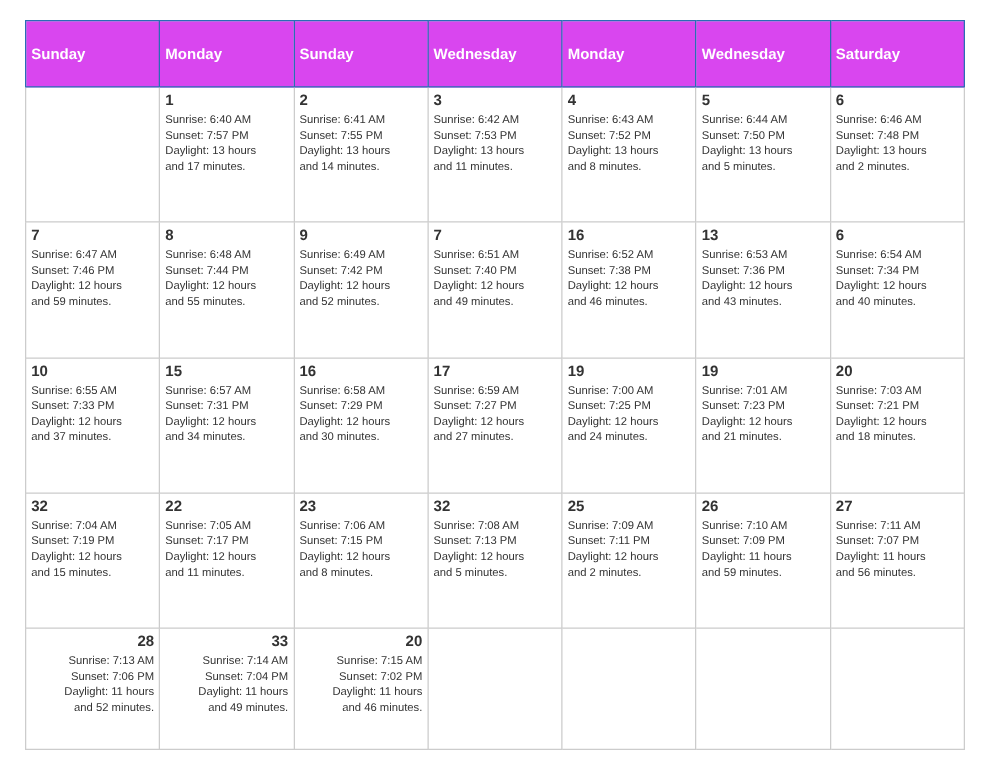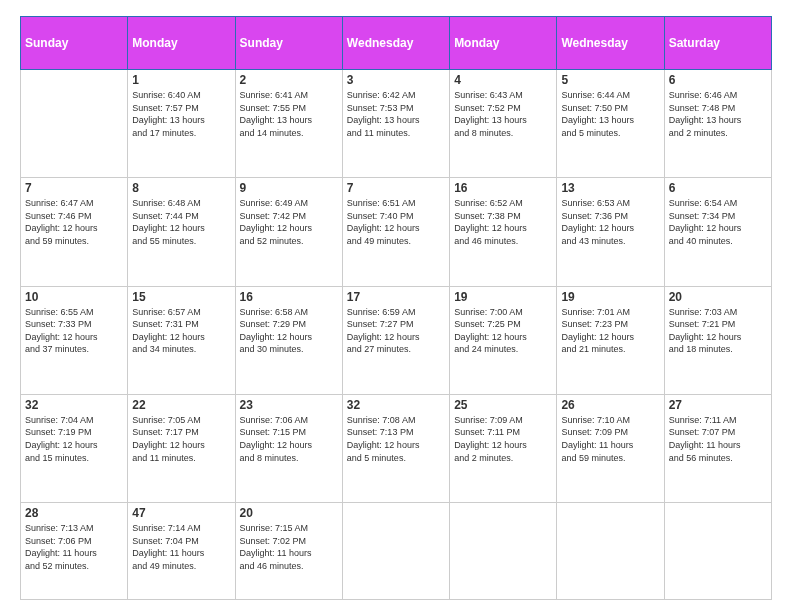--- a/index.html
+++ b/index.html
@@ -89,20 +89,21 @@
     .cell-text {
       font-size: 9px;
       line-height: 1.4;
       color: #333;
     }
     .empty-cell {
       background: #fff;
     }
     tr:last-child td {
       height: 72px;
+      text-align: right;
     }
   </style>
 </head>
 <body>
 
 <div class="page">
 
   <table class="calendar">
     <thead>
       <tr>
@@ -232,21 +233,21 @@
             <span class="day-num">27</span>
             <div class="cell-text">Sunrise: 7:11 AM<br>Sunset: 7:07 PM<br>Daylight: 11 hours<br>and 56 minutes.</div>
           </td>
         </tr>
         <tr>
           <td>
             <span class="day-num">28</span>
             <div class="cell-text">Sunrise: 7:13 AM<br>Sunset: 7:06 PM<br>Daylight: 11 hours<br>and 52 minutes.</div>
           </td>
           <td>
-            <span class="day-num">47</span>
+            <span class="day-num">33</span>
             <div class="cell-text">Sunrise: 7:14 AM<br>Sunset: 7:04 PM<br>Daylight: 11 hours<br>and 49 minutes.</div>
           </td>
           <td>
             <span class="day-num">20</span>
             <div class="cell-text">Sunrise: 7:15 AM<br>Sunset: 7:02 PM<br>Daylight: 11 hours<br>and 46 minutes.</div>
           </td>
           <td class="empty-cell"></td>
           <td class="empty-cell"></td>
           <td class="empty-cell"></td>
           <td class="empty-cell"></td>

